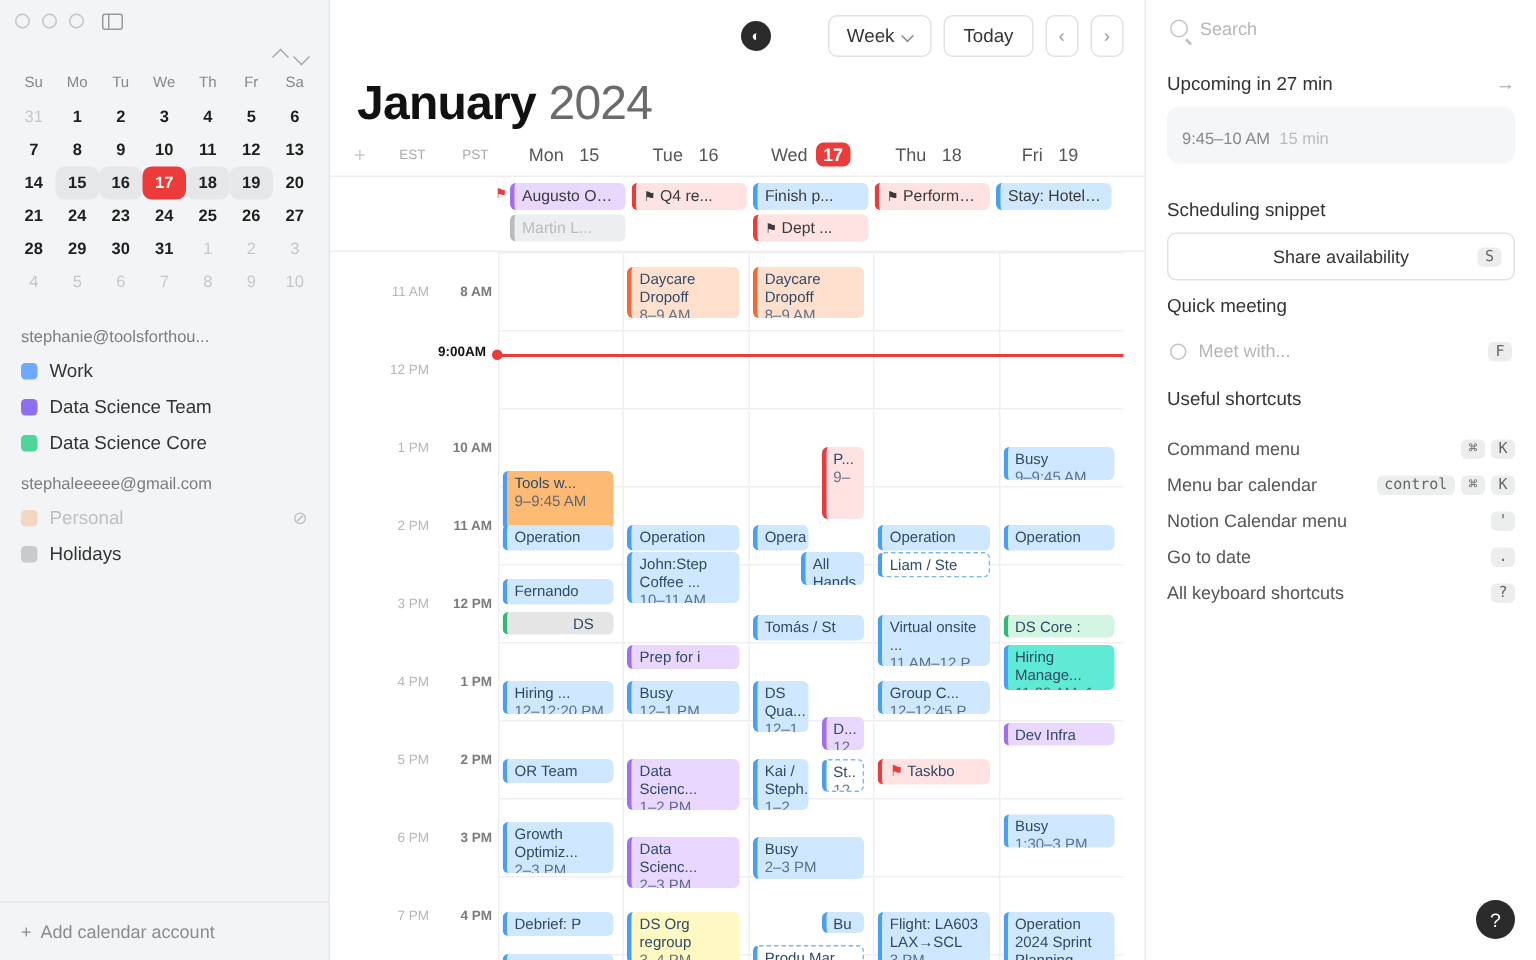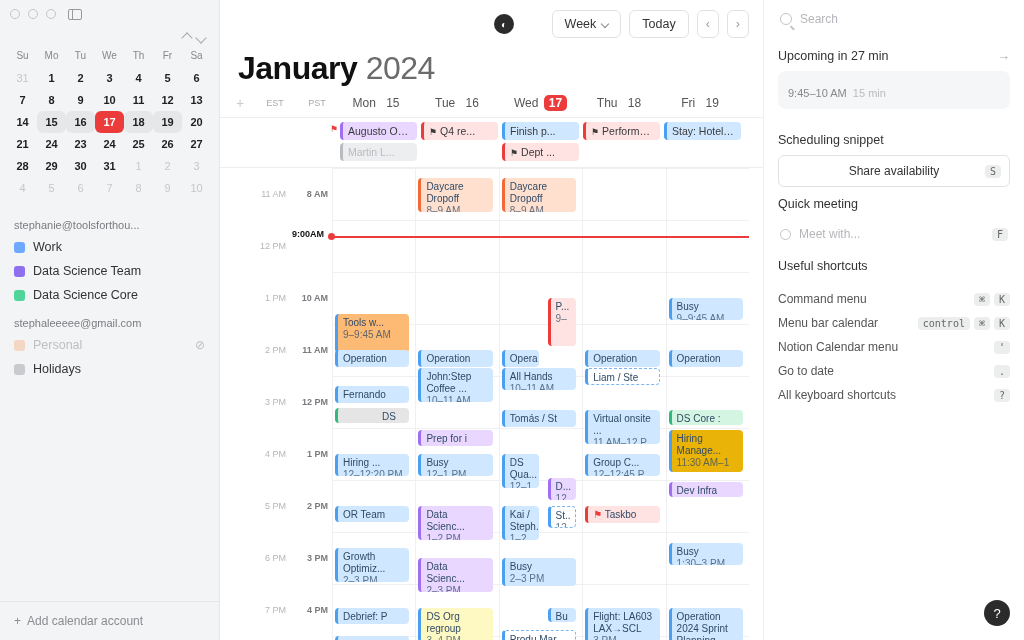--- a/index.html
+++ b/index.html
@@ -321,21 +321,21 @@
             <div class="hourline" style="top: 156px;"></div>
             <div class="hourline" style="top: 208px;"></div>
             <div class="hourline" style="top: 260px;"></div>
             <div class="hourline" style="top: 312px;"></div>
             <div class="hourline" style="top: 364px;"></div>
             <div class="hourline" style="top: 416px;"></div>
             <div class="hourline" style="top: 468px;"></div>
             <div class="block" style="top: 10px; height: 34px; background: rgb(255, 224, 207); border-left: 3px solid rgb(240, 106, 58);">Daycare Dropoff<span class="t">8–9 AM</span></div>
             <div class="block halfR" style="top: 130px; height: 48px; background: rgb(255, 226, 226); border-left: 3px solid rgb(236, 59, 59); left: 58%;">P...<span class="t">9–</span></div>
             <div class="block half" style="top: 182px; height: 17px; background: rgb(207, 232, 255); border-left: 3px solid rgb(74, 159, 240);">Opera</div>
-            <div class="block" style="top: 200px; height: 22px; background: rgb(207, 232, 255); border-left: 3px solid rgb(74, 159, 240);">All Hands<span class="t">10–11 AM</span></div>
+            <div class="block" style="top: 200px; height: 22px; background: rgb(207, 232, 255); border-left: 3px solid rgb(74, 159, 240); margin-left: 32px;">All Hands<span class="t">10–11 AM</span></div>
             <div class="block" style="top: 242px; height: 17px; background: rgb(207, 232, 255); border-left: 3px solid rgb(74, 159, 240);">Tomás / St</div>
             <div class="block half" style="top: 286px; height: 34px; background: rgb(207, 232, 255); border-left: 3px solid rgb(74, 159, 240);">DS Qua...<span class="t">12–1 P</span></div>
             <div class="block halfR" style="top: 310px; height: 22px; background: rgb(233, 215, 255); border-left: 3px solid rgb(160, 111, 240); left: 58%;">D...<span class="t">12</span></div>
             <div class="block half" style="top: 338px; height: 34px; background: rgb(207, 232, 255); border-left: 3px solid rgb(74, 159, 240);">Kai / Steph...<span class="t">1–2 PM</span></div>
             <div class="block dashed halfR" style="top: 338px; height: 22px; background: rgb(207, 232, 255); border-left: 3px solid rgb(74, 159, 240); left: 58%;">St..<span class="t">12</span></div>
             <div class="block striped" style="top: 390px; height: 28px; background: rgb(207, 232, 255); border-left: 3px solid rgb(74, 159, 240);">Busy<span class="t">2–3 PM</span></div>
             <div class="block halfR" style="top: 440px; height: 14px; background: rgb(207, 232, 255); border-left: 3px solid rgb(74, 159, 240); left: 58%;">Bu</div>
             <div class="block dashed" style="top: 462px; height: 40px; background: rgb(207, 232, 255); border-left: 3px solid rgb(74, 159, 240);">Produ Mar...</div>
           </div>
           <div class="daycol">
@@ -363,21 +363,21 @@
             <div class="hourline" style="top: 156px;"></div>
             <div class="hourline" style="top: 208px;"></div>
             <div class="hourline" style="top: 260px;"></div>
             <div class="hourline" style="top: 312px;"></div>
             <div class="hourline" style="top: 364px;"></div>
             <div class="hourline" style="top: 416px;"></div>
             <div class="hourline" style="top: 468px;"></div>
             <div class="block striped" style="top: 130px; height: 22px; background: rgb(207, 232, 255); border-left: 3px solid rgb(74, 159, 240);">Busy<span class="t">9–9:45 AM</span></div>
             <div class="block" style="top: 182px; height: 17px; background: rgb(207, 232, 255); border-left: 3px solid rgb(74, 159, 240);">Operation</div>
             <div class="block" style="top: 242px; height: 15px; background: rgb(212, 245, 226); border-left: 3px solid rgb(47, 185, 122);">DS Core :</div>
-            <div class="block" style="top: 262px; height: 42px; background: #eab308; border-left: 3px solid rgb(74, 159, 240);">Hiring Manage...<span class="t">11:30 AM–1</span></div>
+            <div class="block" style="top: 262px; height: 30px; background: #5eead4; border-left: 3px solid rgb(74, 159, 240);">Hiring Manage...<span class="t">11:30 AM–1</span></div>
             <div class="block" style="top: 314px; height: 15px; background: rgb(233, 215, 255); border-left: 3px solid rgb(160, 111, 240);">Dev Infra</div>
             <div class="block striped" style="top: 375px; height: 22px; background: rgb(207, 232, 255); border-left: 3px solid rgb(74, 159, 240);">Busy<span class="t">1:30–3 PM</span></div>
             <div class="block" style="top: 440px; height: 60px; background: rgb(207, 232, 255); border-left: 3px solid rgb(74, 159, 240);">Operation 2024 Sprint Planning</div>
           </div>
           <div></div>
         </div>
       <div class="nowline" style="top:68px"></div>
       <div class="nowlabel" style="top:61px;left:72px">9:00AM</div>
     </div>
   </div>

